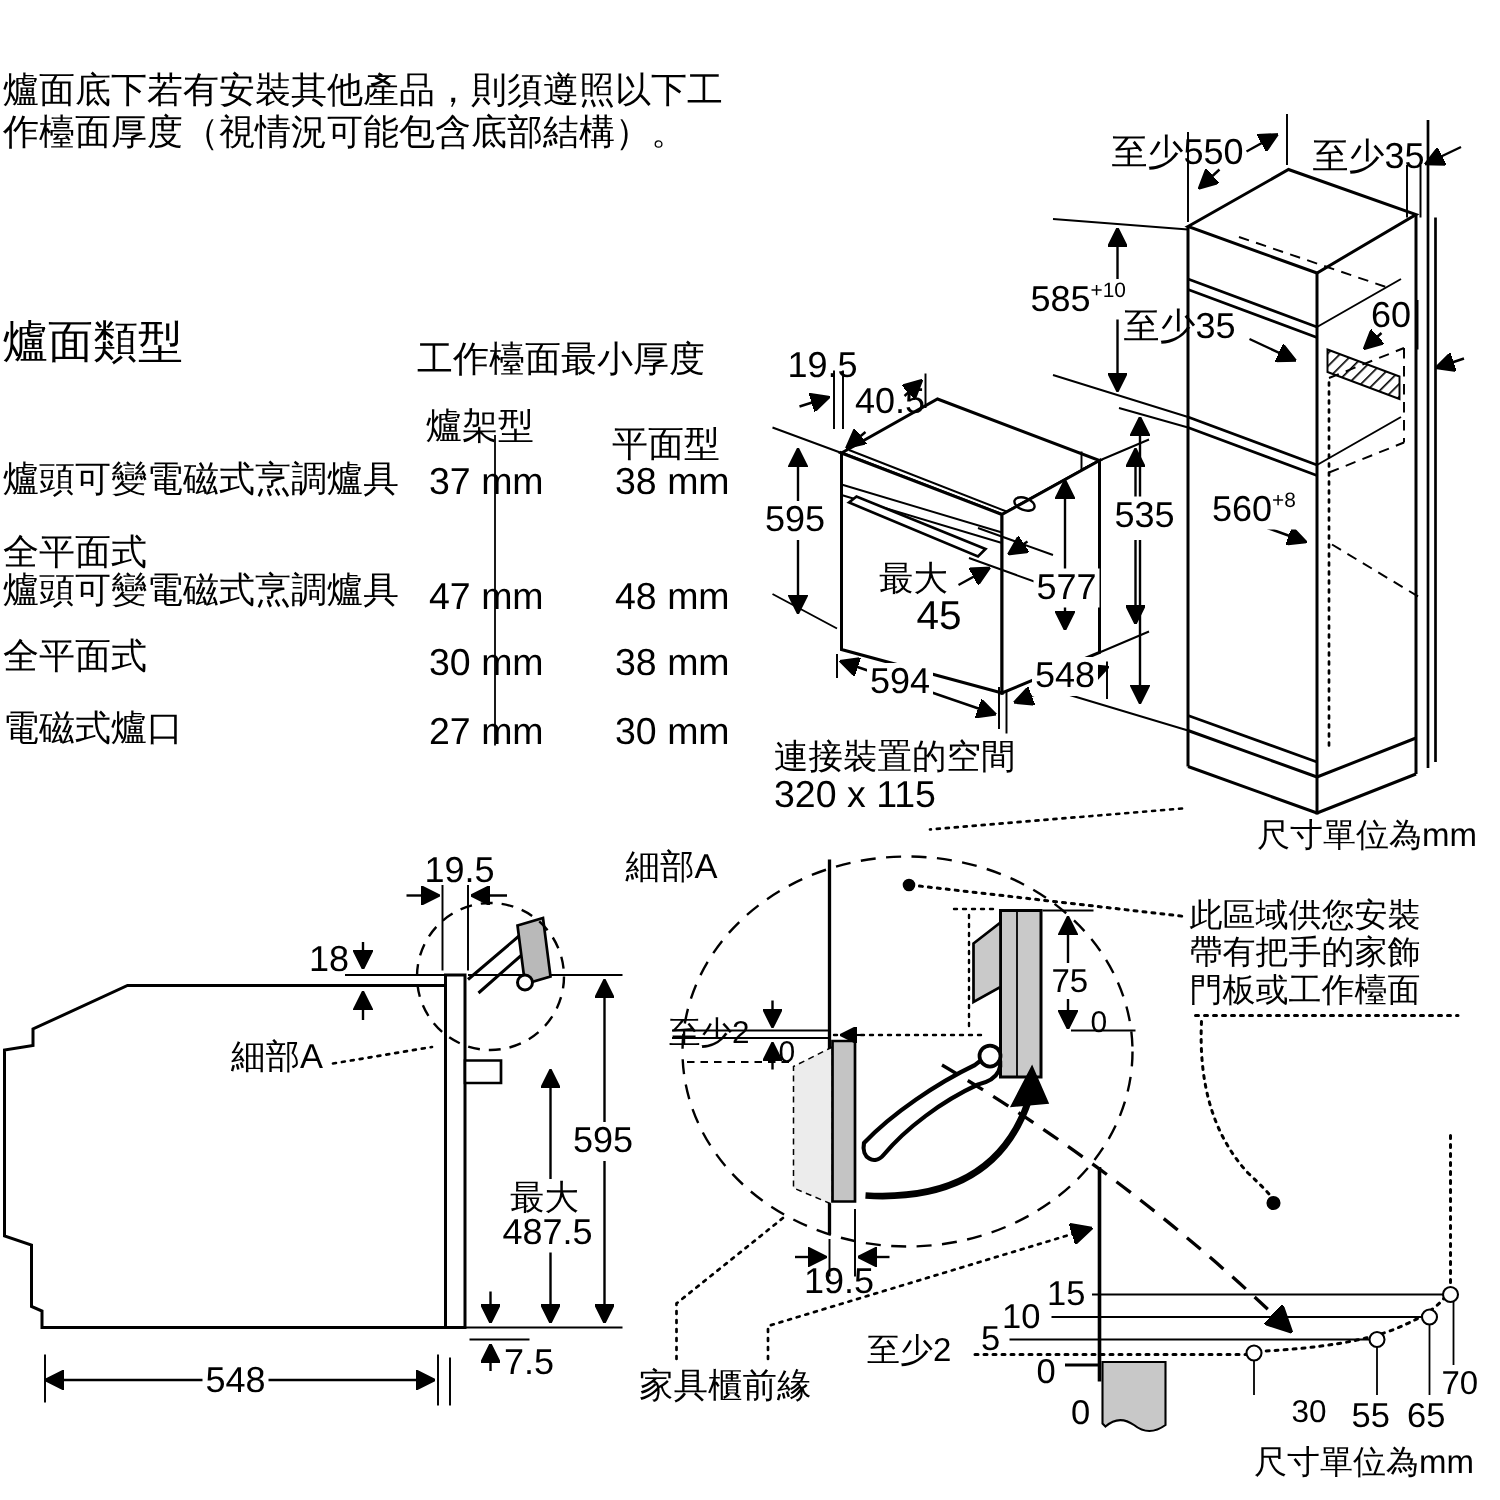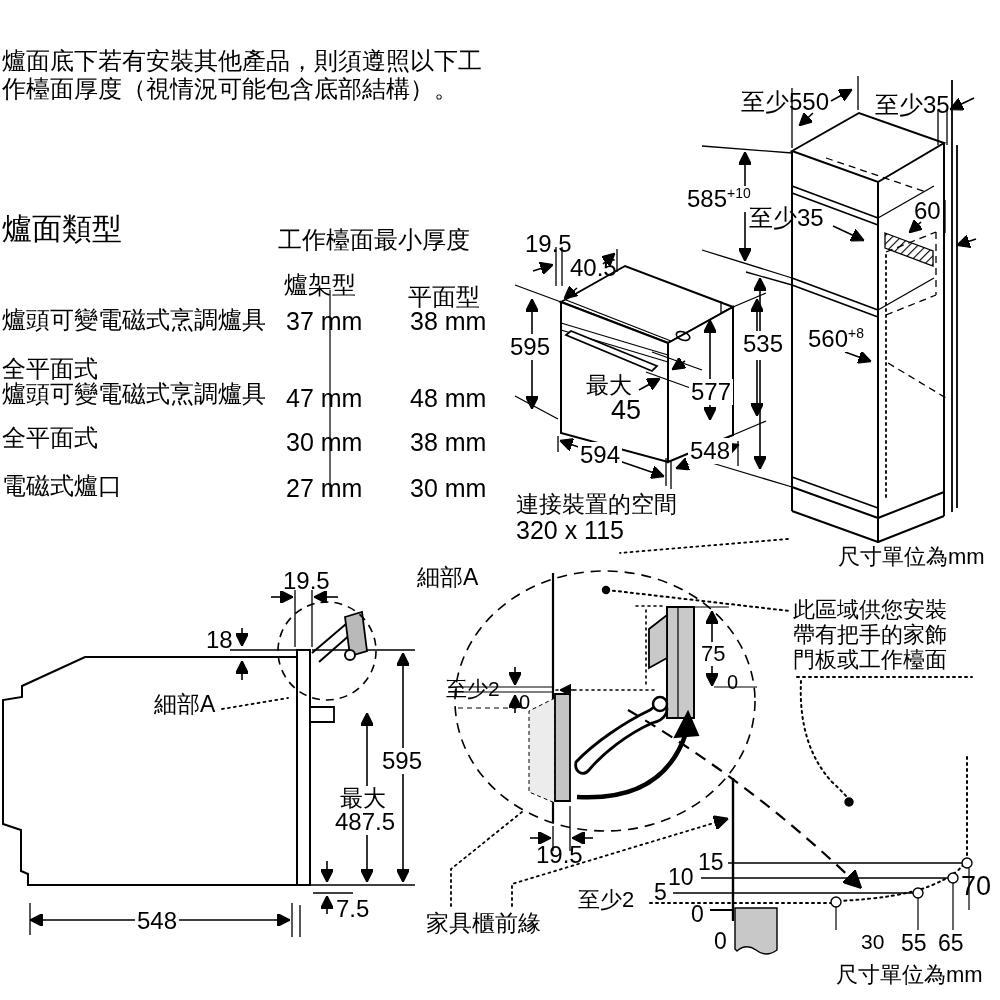--- a/index.html
+++ b/index.html
@@ -257,17 +257,17 @@
   <span class="lb" style="left:793px;top:648px;font-size:22px">門板或工作檯面</span>
   <span class="lb" style="left:578px;top:888px;font-size:22px">至少2</span>
   <span class="lb" style="left:698px;top:850px;font-size:23px">15</span>
   <span class="lb" style="left:668px;top:865px;font-size:23px">10</span>
   <span class="lb" style="left:654px;top:880px;font-size:23px">5</span>
   <span class="lb" style="left:691px;top:902px;font-size:23px">0</span>
   <span class="lb" style="left:714px;top:929px;font-size:23px">0</span>
   <span class="lb" style="left:861px;top:931px;font-size:21px">30</span>
   <span class="lb" style="left:901px;top:931px;font-size:23px">55</span>
   <span class="lb" style="left:938px;top:931px;font-size:23px">65</span>
-  <span class="lb" style="left:961px;top:872px;font-size:27px">70</span>
+  <span class="lb" style="left:961px;top:910px;font-size:22px">70</span>
   <span class="lb" style="left:836px;top:963px;font-size:22px">尺寸單位為mm</span>
 </div>
 
 </div>
 
 </body></html>

